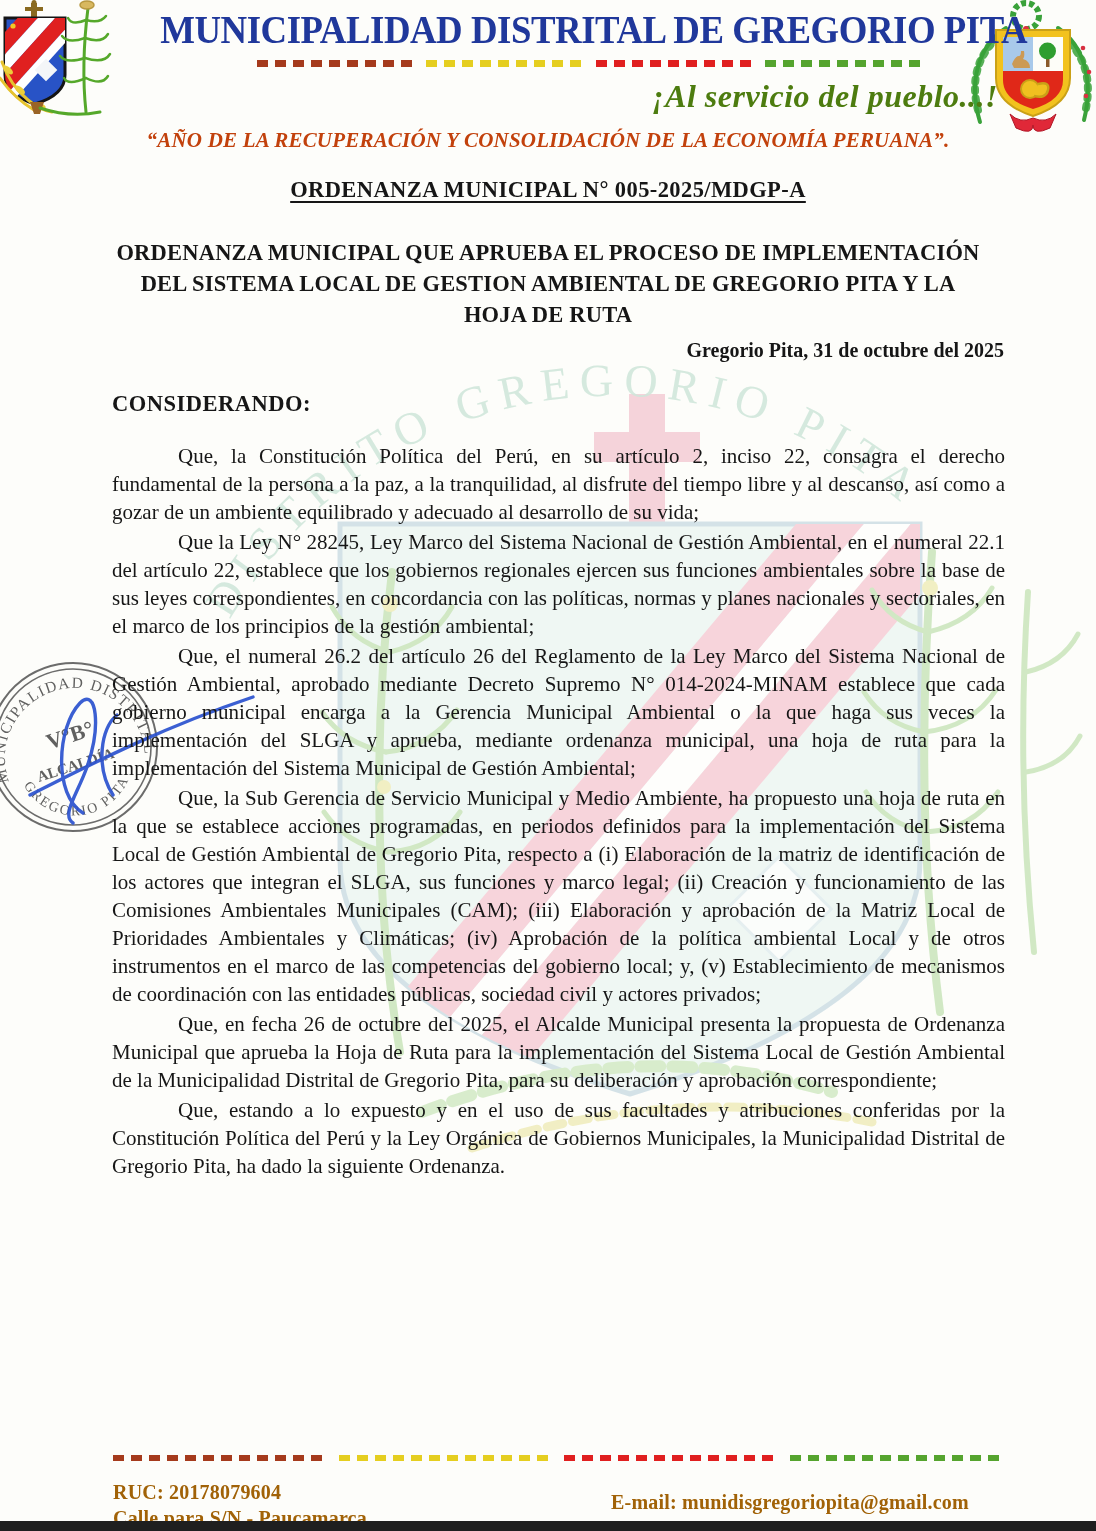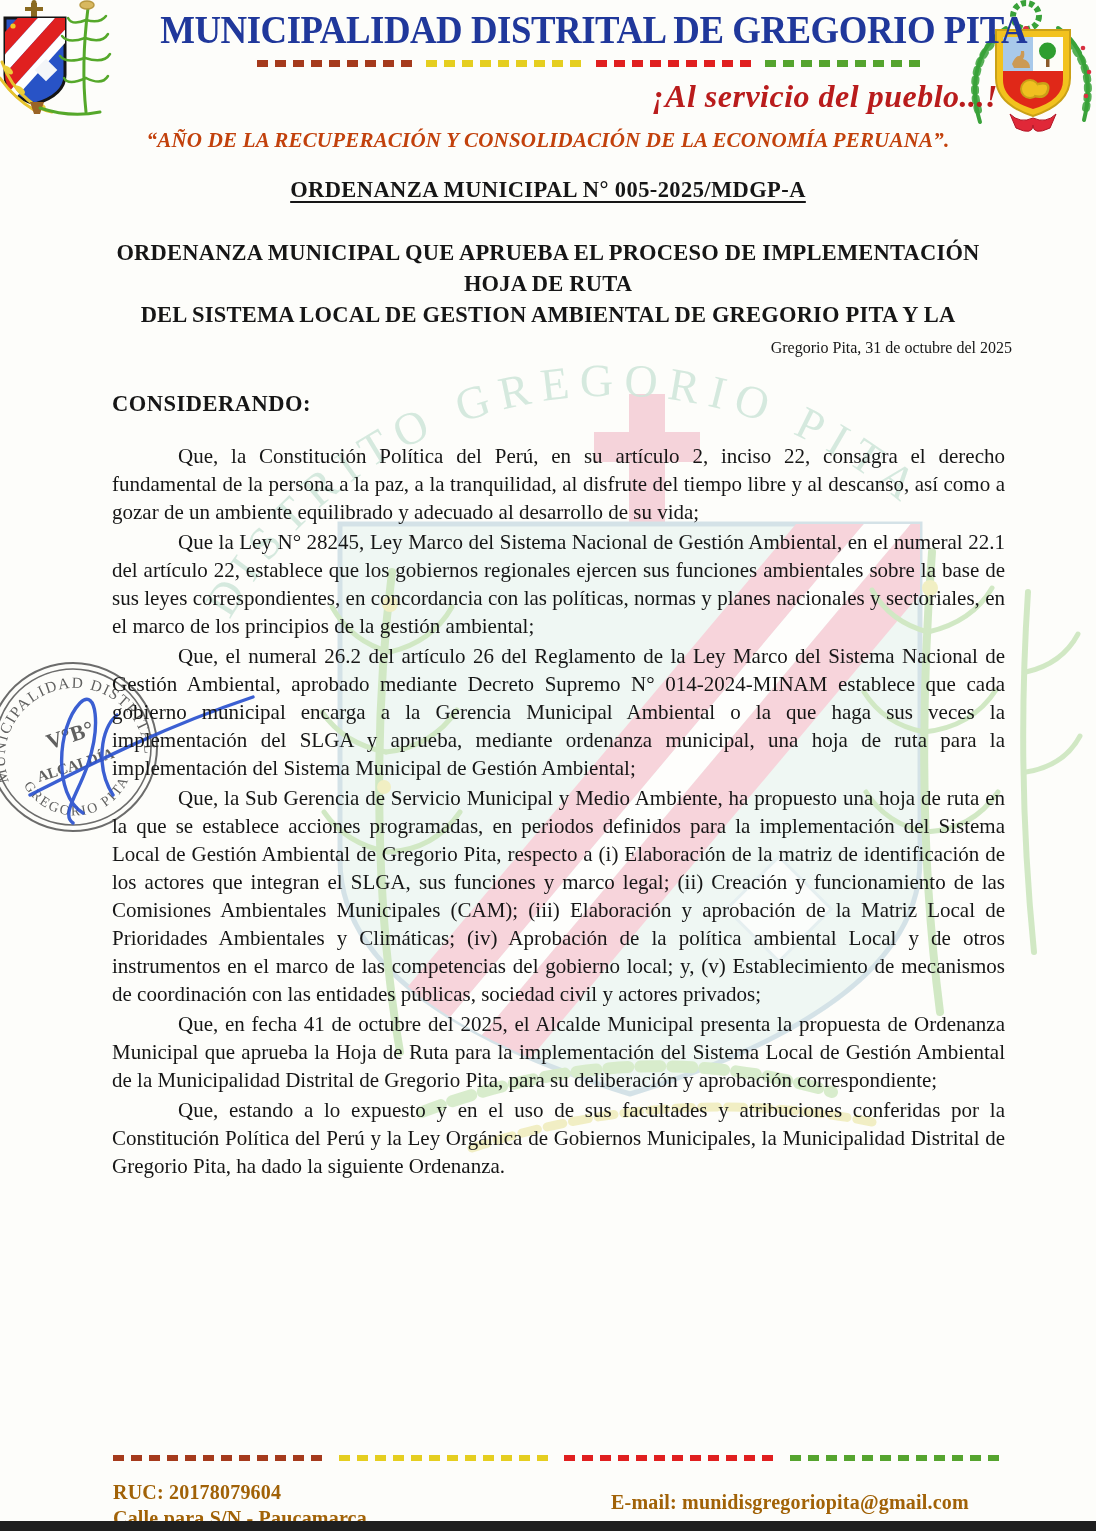--- a/index.html
+++ b/index.html
@@ -28,41 +28,41 @@
   .dash span{flex:1;height:100%;}
   .dash-top{top:60px;left:257px;width:665px;height:7px;}
   .dash-footer{top:1455px;left:113px;width:890px;height:6px;}
   .dash .c1{background:repeating-linear-gradient(90deg,#a53a1c 0 11px,transparent 11px 18px);}
   .dash .c2{background:repeating-linear-gradient(90deg,#e5ce1f 0 11px,transparent 11px 18px);}
   .dash .c3{background:repeating-linear-gradient(90deg,#e01f1f 0 11px,transparent 11px 18px);}
   .dash .c4{background:repeating-linear-gradient(90deg,#55a42e 0 11px,transparent 11px 18px);}
   .slogan{
     top:78px;right:98px;
     font-size:32px;font-style:italic;font-weight:600;
-    color:#b91c1c;letter-spacing:.5px;
+    color:#4d7c0f;letter-spacing:.5px;
   }
   .motto{
     top:128px;left:0;right:0;text-align:center;
     font-size:21px;font-weight:700;font-style:italic;
     color:#c2410c;letter-spacing:.2px;
   }
   
   .ord-number{
     top:177px;left:0;right:0;text-align:center;
     font-size:22.5px;font-weight:700;letter-spacing:.4px;
   }
   .ord-number span{
     text-decoration:underline;
     text-decoration-thickness:2px;text-underline-offset:4px;
   }
   .doc-title{
     top:237px;left:0;right:0;text-align:center;
     font-size:22.5px;font-weight:700;line-height:31px;letter-spacing:.2px;
   }
-  .dateline{top:339px;right:84px;font-size:16px;}
+  .dateline{top:339px;right:92px;font-size:20px;font-weight:bold;}
   .section-label{top:391px;left:112px;font-size:22.5px;font-weight:700;letter-spacing:.5px;}
   
   .body-text{
     top:442px;left:112px;width:893px;
     font-size:21px;line-height:28px;
     text-align:justify;
   }
   .body-text p{margin:0 0 2px 0;text-indent:66px;}
   
   .ruc,.address,.email{
@@ -256,34 +256,34 @@
   <div class="abs txt slogan">¡Al servicio del pueblo...!</div>
 
   <div class="abs txt motto">“AÑO DE LA RECUPERACIÓN Y CONSOLIDACIÓN DE LA ECONOMÍA PERUANA”.</div>
 
   <div class="abs txt ord-number">
     <span>ORDENANZA MUNICIPAL N° 005-2025/MDGP-A</span>
   </div>
 
   <div class="abs txt doc-title">
     <div>ORDENANZA MUNICIPAL QUE APRUEBA EL PROCESO DE IMPLEMENTACIÓN</div>
+    <div>DEL SISTEMA LOCAL DE GESTION AMBIENTAL DE GREGORIO PITA Y LA</div>
     <div>HOJA DE RUTA</div>
-    <div>DEL SISTEMA LOCAL DE GESTION AMBIENTAL DE GREGORIO PITA Y LA</div>
   </div>
 
   <div class="abs txt dateline">Gregorio Pita, 31 de octubre del 2025</div>
 
   <div class="abs txt section-label">CONSIDERANDO:</div>
 
   <div class="abs txt body-text">
     <p>Que, la Constitución Política del Perú, en su artículo 2, inciso 22, consagra el derecho fundamental de la persona a la paz, a la tranquilidad, al disfrute del tiempo libre y al descanso, así como a gozar de un ambiente equilibrado y adecuado al desarrollo de su vida;</p>
     <p>Que la Ley N° 28245, Ley Marco del Sistema Nacional de Gestión Ambiental, en el numeral 22.1 del artículo 22, establece que los gobiernos regionales ejercen sus funciones ambientales sobre la base de sus leyes correspondientes, en concordancia con las políticas, normas y planes nacionales y sectoriales, en el marco de los principios de la gestión ambiental;</p>
     <p>Que, el numeral 26.2 del artículo 26 del Reglamento de la Ley Marco del Sistema Nacional de Gestión Ambiental, aprobado mediante Decreto Supremo N° 014-2024-MINAM establece que cada gobierno municipal encarga a la Gerencia Municipal Ambiental o la que haga sus veces la implementación del SLGA y aprueba, mediante ordenanza municipal, una hoja de ruta para la implementación del Sistema Municipal de Gestión Ambiental;</p>
     <p>Que, la Sub Gerencia de Servicio Municipal y Medio Ambiente, ha propuesto una hoja de ruta en la que se establece acciones programadas, en periodos definidos para la implementación del Sistema Local de Gestión Ambiental de Gregorio Pita, respecto a (i) Elaboración de la matriz de identificación de los actores que integran el SLGA, sus funciones y marco legal; (ii) Creación y funcionamiento de las Comisiones Ambientales Municipales (CAM); (iii) Elaboración y aprobación de la Matriz Local de Prioridades Ambientales y Climáticas; (iv) Aprobación de la política ambiental Local y de otros instrumentos en el marco de las competencias del gobierno local; y, (v) Establecimiento de mecanismos de coordinación con las entidades públicas, sociedad civil y actores privados;</p>
-    <p>Que, en fecha 41 de octubre del 2025, el Alcalde Municipal presenta la propuesta de Ordenanza Municipal que aprueba la Hoja de Ruta para la implementación del Sistema Local de Gestión Ambiental de la Municipalidad Distrital de Gregorio Pita, para su deliberación y aprobación correspondiente;</p>
+    <p>Que, en fecha 26 de octubre del 2025, el Alcalde Municipal presenta la propuesta de Ordenanza Municipal que aprueba la Hoja de Ruta para la implementación del Sistema Local de Gestión Ambiental de la Municipalidad Distrital de Gregorio Pita, para su deliberación y aprobación correspondiente;</p>
     <p>Que, estando a lo expuesto y en el uso de sus facultades y atribuciones conferidas por la Constitución Política del Perú y la Ley Orgánica de Gobiernos Municipales, la Municipalidad Distrital de Gregorio Pita, ha dado la siguiente Ordenanza.</p>
   </div>
 
   <div class="abs dash dash-footer">
     <span class="c1"></span>
       <span class="c2"></span>
       <span class="c3"></span>
       <span class="c4"></span>
   </div>
   <div class="abs txt ruc">RUC: 20178079604</div>

